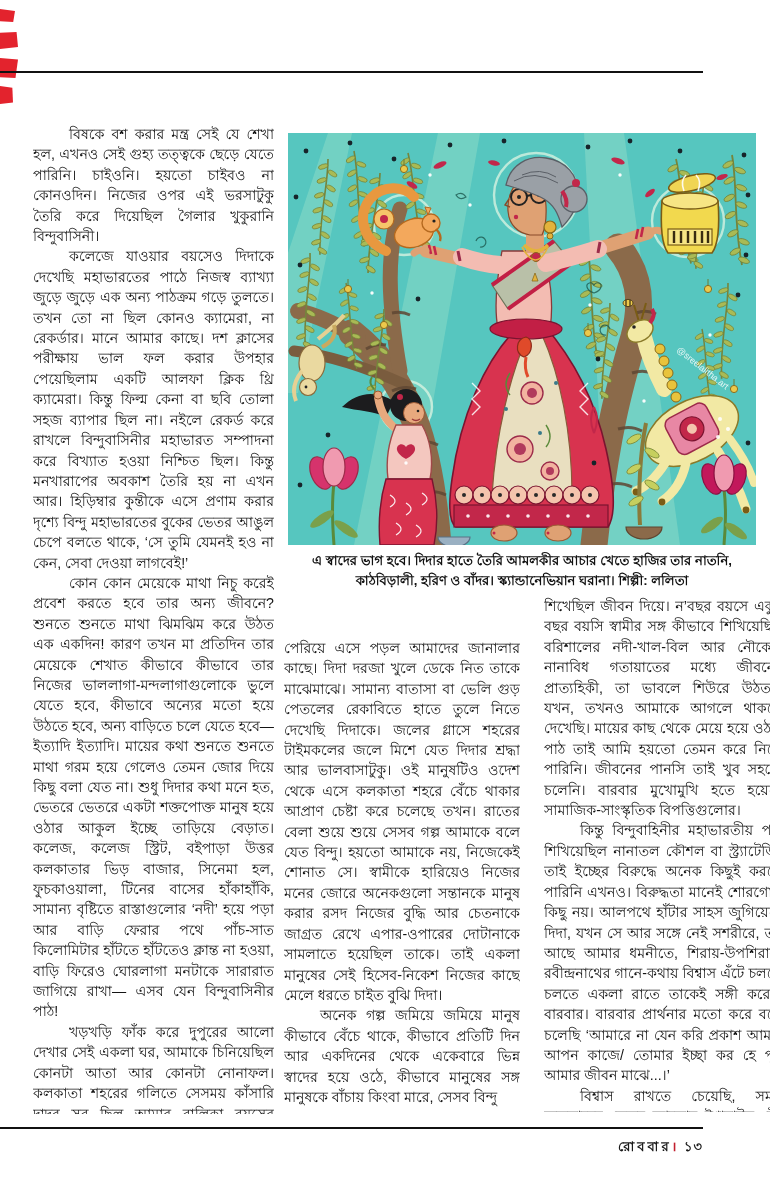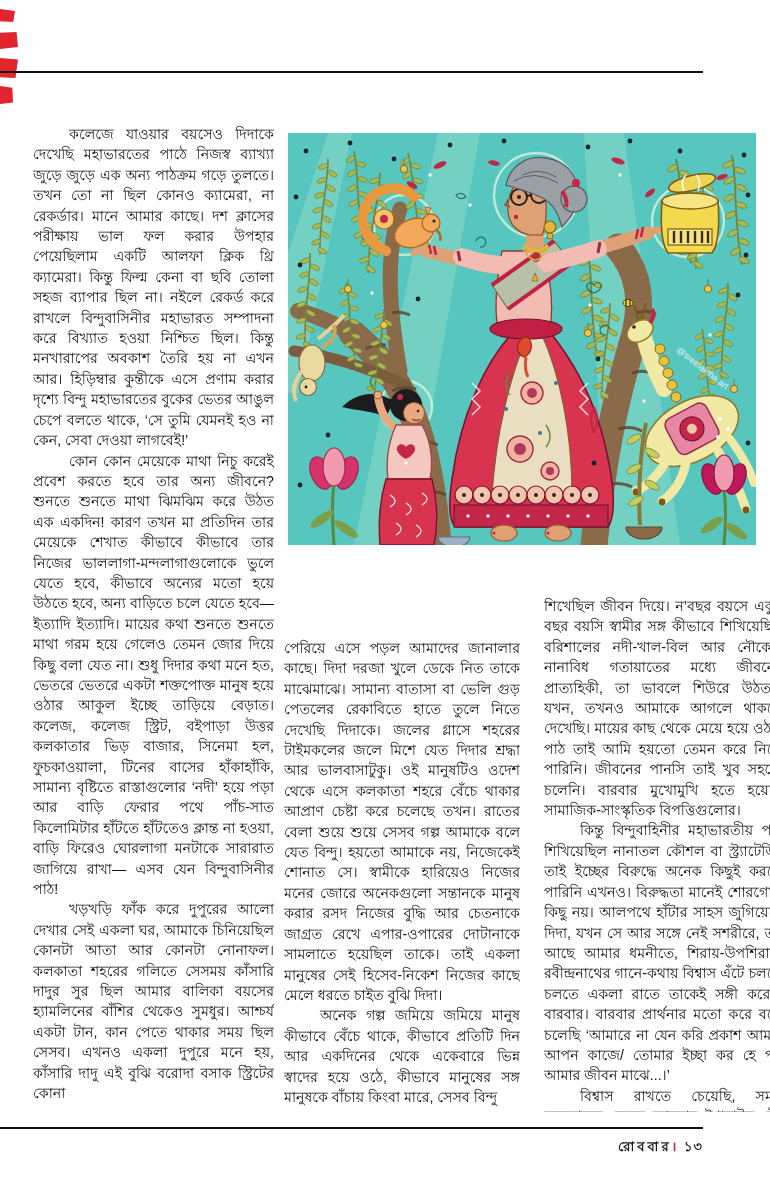--- a/index.html
+++ b/index.html
@@ -41,20 +41,21 @@
 
   <div class="edge-mark" id="edge-mark-1"></div>
   <div class="edge-mark" id="edge-mark-2"></div>
   <div class="edge-mark" id="edge-mark-3"></div>
   <div class="edge-mark" id="edge-mark-4"></div>
 
   <div class="rule" id="rule-top"></div>
   <div class="rule" id="rule-bottom"></div>
 
   <div class="col" id="col-left">
+    <p class="indent">বিষকে বশ করার মন্ত্র সেই যে শেখা হল, এখনও সেই গুহ্য তত্ত্বকে ছেড়ে যেতে পারিনি। চাইওনি। হয়তো চাইবও না কোনওদিন। নিজের ওপর এই ভরসাটুকু তৈরি করে দিয়েছিল গৈলার খুকুরানি বিন্দুবাসিনী।</p>
     <p class="indent">কলেজে যাওয়ার বয়সেও দিদাকে দেখেছি মহাভারতের পাঠে নিজস্ব ব্যাখ্যা জুড়ে জুড়ে এক অন্য পাঠক্রম গড়ে তুলতে। তখন তো না ছিল কোনও ক্যামেরা, না রেকর্ডার। মানে আমার কাছে। দশ ক্লাসের পরীক্ষায় ভাল ফল করার উপহার পেয়েছিলাম একটি আলফা ক্লিক থ্রি ক্যামেরা। কিন্তু ফিল্ম কেনা বা ছবি তোলা সহজ ব্যাপার ছিল না। নইলে রেকর্ড করে রাখলে বিন্দুবাসিনীর মহাভারত সম্পাদনা করে বিখ্যাত হওয়া নিশ্চিত ছিল। কিন্তু মনখারাপের অবকাশ তৈরি হয় না এখন আর। হিড়িম্বার কুন্তীকে এসে প্রণাম করার দৃশ্যে বিন্দু মহাভারতের বুকের ভেতর আঙুল চেপে বলতে থাকে, ‘সে তুমি যেমনই হও না কেন, সেবা দেওয়া লাগবেই!’</p>
     <p class="indent">কোন কোন মেয়েকে মাথা নিচু করেই প্রবেশ করতে হবে তার অন্য জীবনে? শুনতে শুনতে মাথা ঝিমঝিম করে উঠত এক একদিন! কারণ তখন মা প্রতিদিন তার মেয়েকে শেখাত কীভাবে কীভাবে তার নিজের ভাললাগা-মন্দলাগাগুলোকে ভুলে যেতে হবে, কীভাবে অন্যের মতো হয়ে উঠতে হবে, অন্য বাড়িতে চলে যেতে হবে— ইত্যাদি ইত্যাদি। মায়ের কথা শুনতে শুনতে মাথা গরম হয়ে গেলেও তেমন জোর দিয়ে কিছু বলা যেত না। শুধু দিদার কথা মনে হত, ভেতরে ভেতরে একটা শক্তপোক্ত মানুষ হয়ে ওঠার আকুল ইচ্ছে তাড়িয়ে বেড়াত। কলেজ, কলেজ স্ট্রিট, বইপাড়া উত্তর কলকাতার ভিড় বাজার, সিনেমা হল, ফুচকাওয়ালা, টিনের বাসের হাঁকাহাঁকি, সামান্য বৃষ্টিতে রাস্তাগুলোর ‘নদী’ হয়ে পড়া আর বাড়ি ফেরার পথে পাঁচ-সাত কিলোমিটার হাঁটতে হাঁটতেও ক্লান্ত না হওয়া, বাড়ি ফিরেও ঘোরলাগা মনটাকে সারারাত জাগিয়ে রাখা— এসব যেন বিন্দুবাসিনীর পাঠ!</p>
     <p class="indent">খড়খড়ি ফাঁক করে দুপুরের আলো দেখার সেই একলা ঘর, আমাকে চিনিয়েছিল কোনটা আতা আর কোনটা নোনাফল। কলকাতা শহরের গলিতে সেসময় কাঁসারি দাদুর সুর ছিল আমার বালিকা বয়সের হ্যামলিনের বাঁশির থেকেও সুমধুর। আশ্চর্য একটা টান, কান পেতে থাকার সময় ছিল সেসব। এখনও একলা দুপুরে মনে হয়, কাঁসারি দাদু এই বুঝি বরোদা বসাক স্ট্রিটের কোনা</p>
   </div>
 
   <div class="illustration">
     <svg viewBox="0 0 468 412" xmlns="http://www.w3.org/2000/svg">
       <defs>
         <g id="strand">
           <path d="M0,0 C3,28 -3,58 2,96" stroke="#75853c" stroke-width="1.6" fill="none"></path>
@@ -404,20 +405,21 @@
         <path d="M168,62 q6,-4 10,2 q-6,4 -10,-2 z"></path>
       </g>
       <g>
         <ellipse cx="340" cy="170" rx="5" ry="3.6" fill="#ecc94b" stroke="#3a2c10" stroke-width="0.8"></ellipse>
         <line x1="338" y1="167" x2="338" y2="173" stroke="#3a2c10" stroke-width="1.2"></line>
         <line x1="342" y1="167" x2="342" y2="173" stroke="#3a2c10" stroke-width="1.2"></line>
       </g>
     </svg>
   </div>
 
+  <div class="caption">এ স্বাদের ভাগ হবে। দিদার হাতে তৈরি আমলকীর আচার খেতে হাজির তার নাতনি, কাঠবিড়ালী, হরিণ ও বাঁদর। স্ক্যান্ডানেভিয়ান ঘরানা। শিল্পী: ললিতা</div>
 
   <div class="col" id="col-mid">
     <p>পেরিয়ে এসে পড়ল আমাদের জানালার কাছে। দিদা দরজা খুলে ডেকে নিত তাকে মাঝেমাঝে। সামান্য বাতাসা বা ভেলি গুড় পেতলের রেকাবিতে হাতে তুলে নিতে দেখেছি দিদাকে। জলের গ্লাসে শহরের টাইমকলের জলে মিশে যেত দিদার শ্রদ্ধা আর ভালবাসাটুকু। ওই মানুষটিও ওদেশ থেকে এসে কলকাতা শহরে বেঁচে থাকার আপ্রাণ চেষ্টা করে চলেছে তখন। রাতের বেলা শুয়ে শুয়ে সেসব গল্প আমাকে বলে যেত বিন্দু। হয়তো আমাকে নয়, নিজেকেই শোনাত সে। স্বামীকে হারিয়েও নিজের মনের জোরে অনেকগুলো সন্তানকে মানুষ করার রসদ নিজের বুদ্ধি আর চেতনাকে জাগ্রত রেখে এপার-ওপারের দোটানাকে সামলাতে হয়েছিল তাকে। তাই একলা মানুষের সেই হিসেব-নিকেশ নিজের কাছে মেলে ধরতে চাইত বুঝি দিদা।</p>
     <p class="indent">অনেক গল্প জমিয়ে জমিয়ে মানুষ কীভাবে বেঁচে থাকে, কীভাবে প্রতিটি দিন আর একদিনের থেকে একেবারে ভিন্ন স্বাদের হয়ে ওঠে, কীভাবে মানুষের সঙ্গ মানুষকে বাঁচায় কিংবা মারে, সেসব বিন্দু</p>
   </div>
 
   <div class="col" id="col-right">
     <p>শিখেছিল জীবন দিয়ে। ন’বছর বয়সে একুশ বছর বয়সি স্বামীর সঙ্গ কীভাবে শিখিয়েছিল বরিশালের নদী-খাল-বিল আর নৌকোর নানাবিধ গতায়াতের মধ্যে জীবনের প্রাত্যহিকী, তা ভাবলে শিউরে উঠতাম যখন, তখনও আমাকে আগলে থাকতে দেখেছি। মায়ের কাছ থেকে মেয়ে হয়ে ওঠার পাঠ তাই আমি হয়তো তেমন করে নিতে পারিনি। জীবনের পানসি তাই খুব সহজে চলেনি। বারবার মুখোমুখি হতে হয়েছে সামাজিক-সাংস্কৃতিক বিপত্তিগুলোর।</p>
     <p class="indent">কিন্তু বিন্দুবাহিনীর মহাভারতীয় পাঠ শিখিয়েছিল নানাতল কৌশল বা স্ট্র্যাটেজি। তাই ইচ্ছের বিরুদ্ধে অনেক কিছুই করতে পারিনি এখনও। বিরুদ্ধতা মানেই শোরগোল কিছু নয়। আলপথে হাঁটার সাহস জুগিয়েছে দিদা, যখন সে আর সঙ্গে নেই সশরীরে, তবু আছে আমার ধমনীতে, শিরায়-উপশিরায়। রবীন্দ্রনাথের গানে-কথায় বিশ্বাস এঁটে চলতে চলতে একলা রাতে তাকেই সঙ্গী করেছি বারবার। বারবার প্রার্থনার মতো করে বলে চলেছি ‘আমারে না যেন করি প্রকাশ আমার আপন কাজে/ তোমার ইচ্ছা কর হে পূর্ণ আমার জীবন মাঝে...।’</p>
     <p class="indent">বিশ্বাস রাখতে চেয়েছি, সমস্ত অন্ধকারের ভেতর আলোর ইশারাটুকু টের পাওয়ার। আর তার অপেক্ষার নাম জীবন। কিংবা ভালবাসা।</p>

